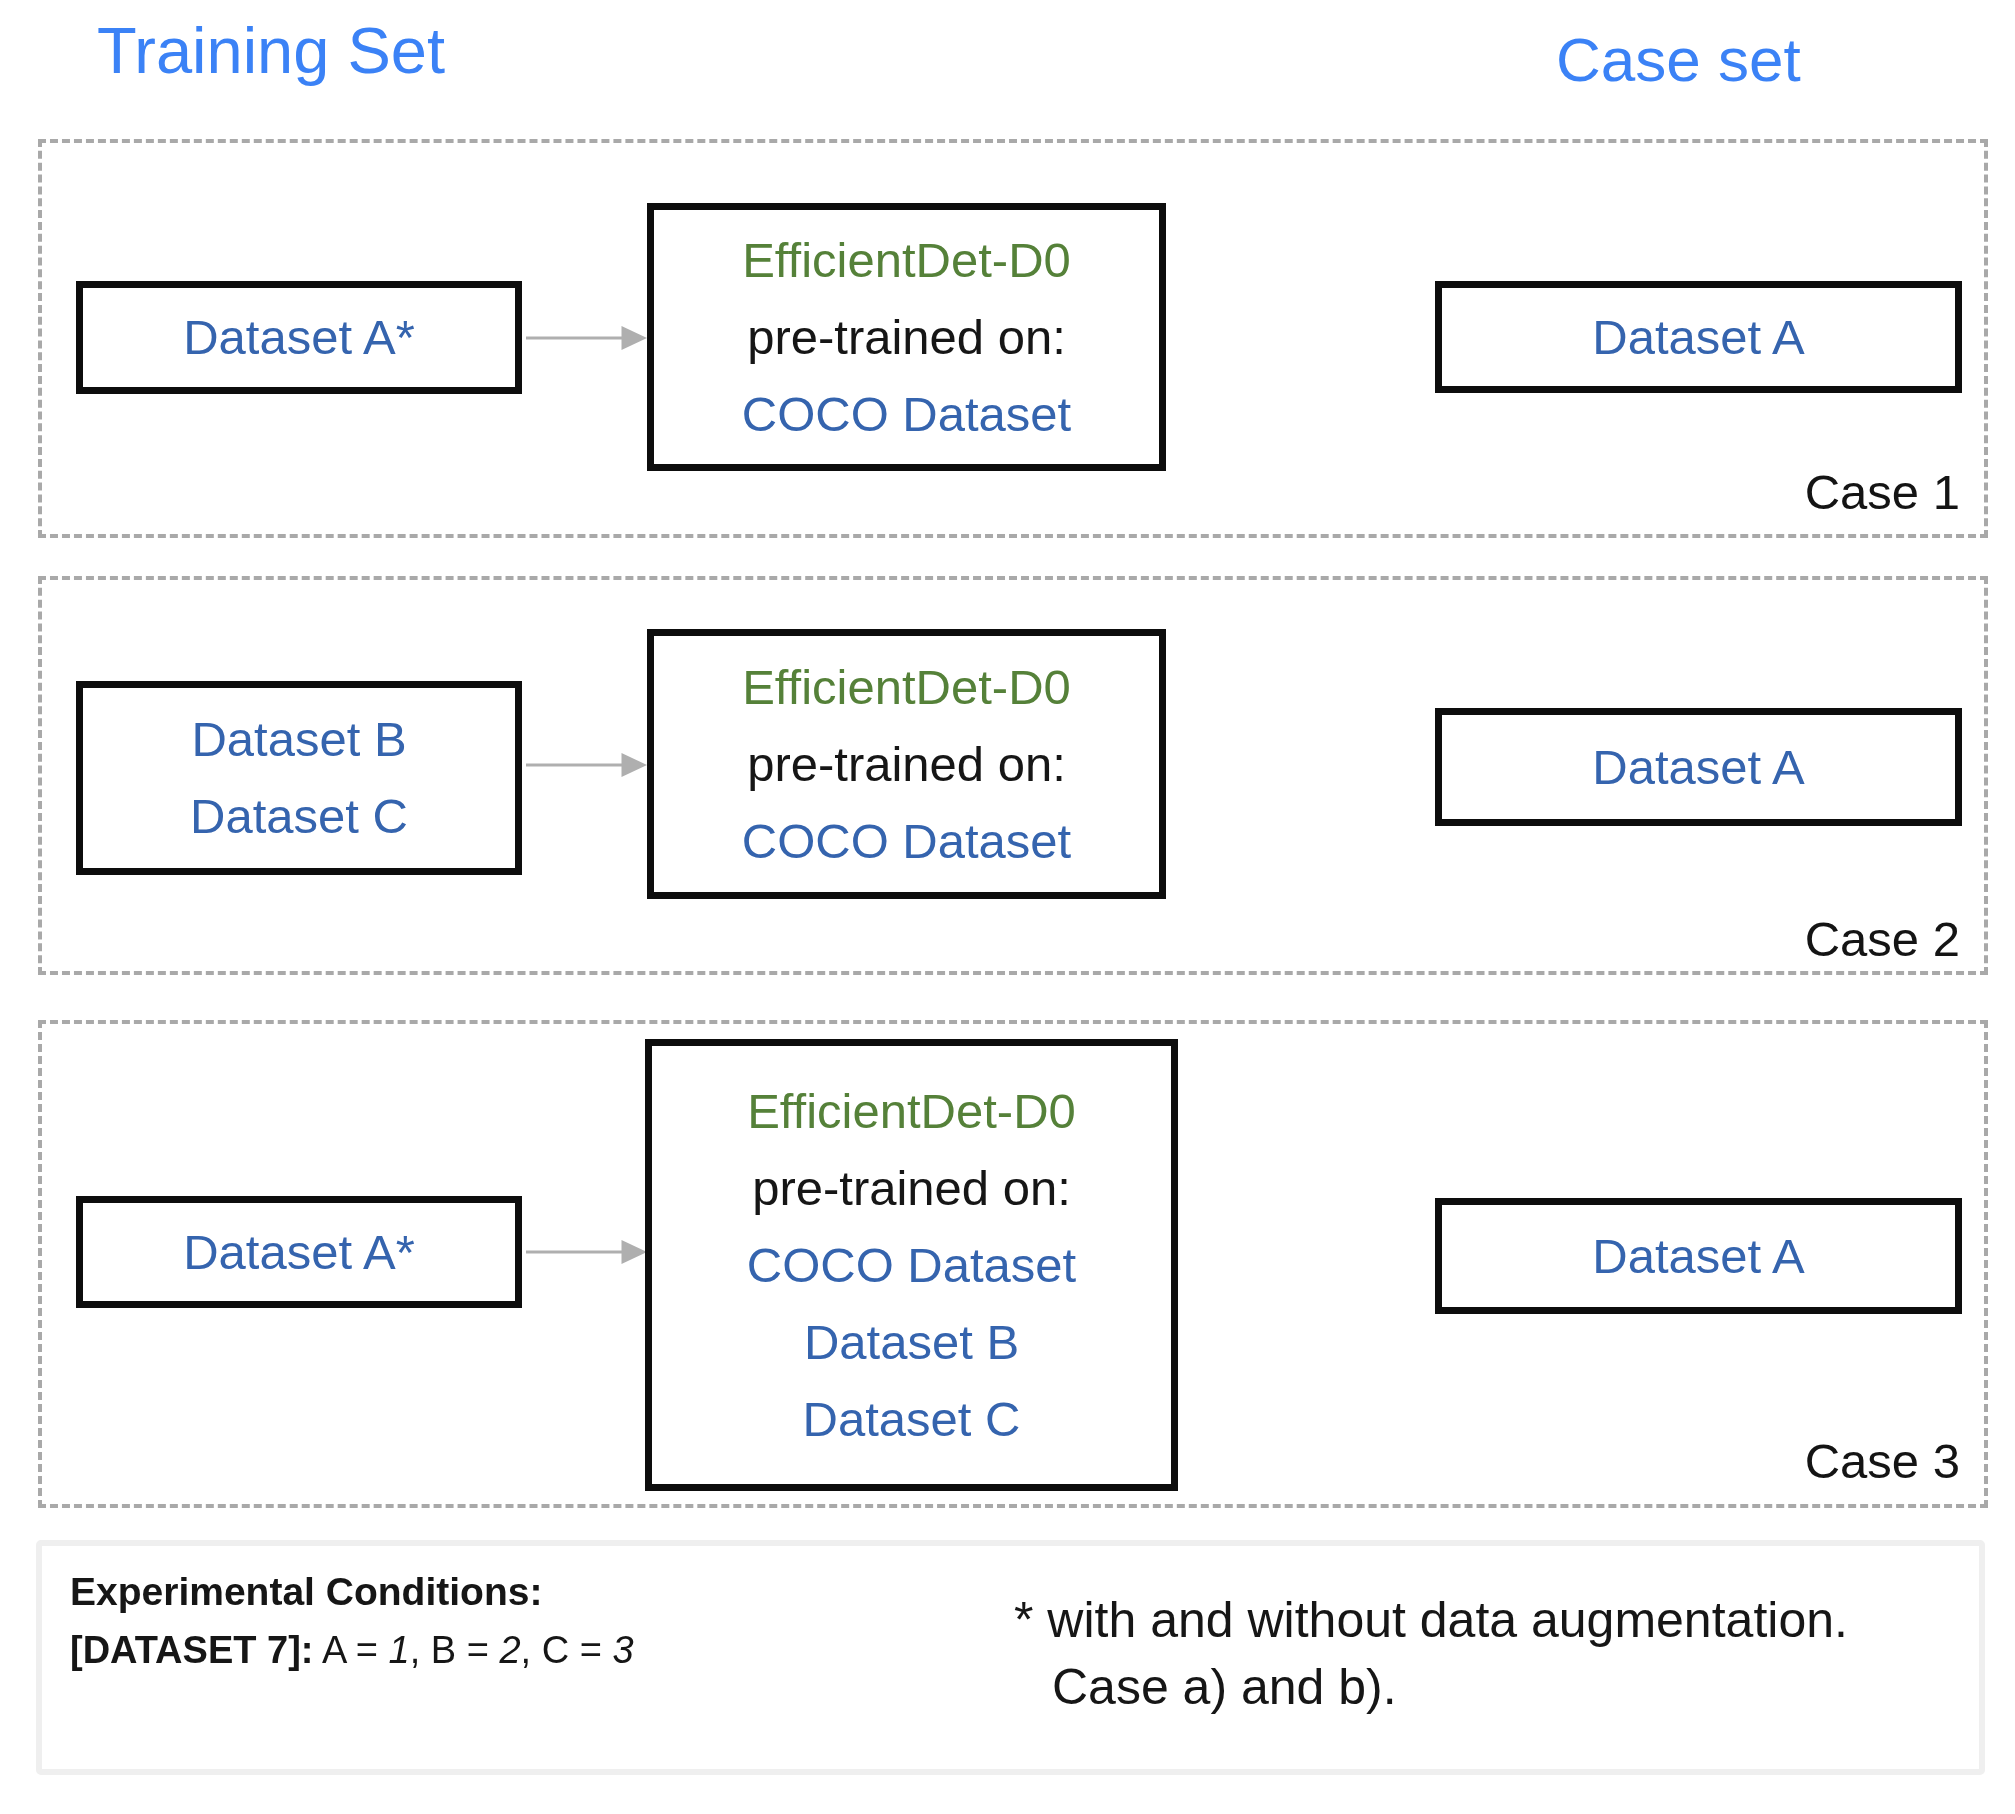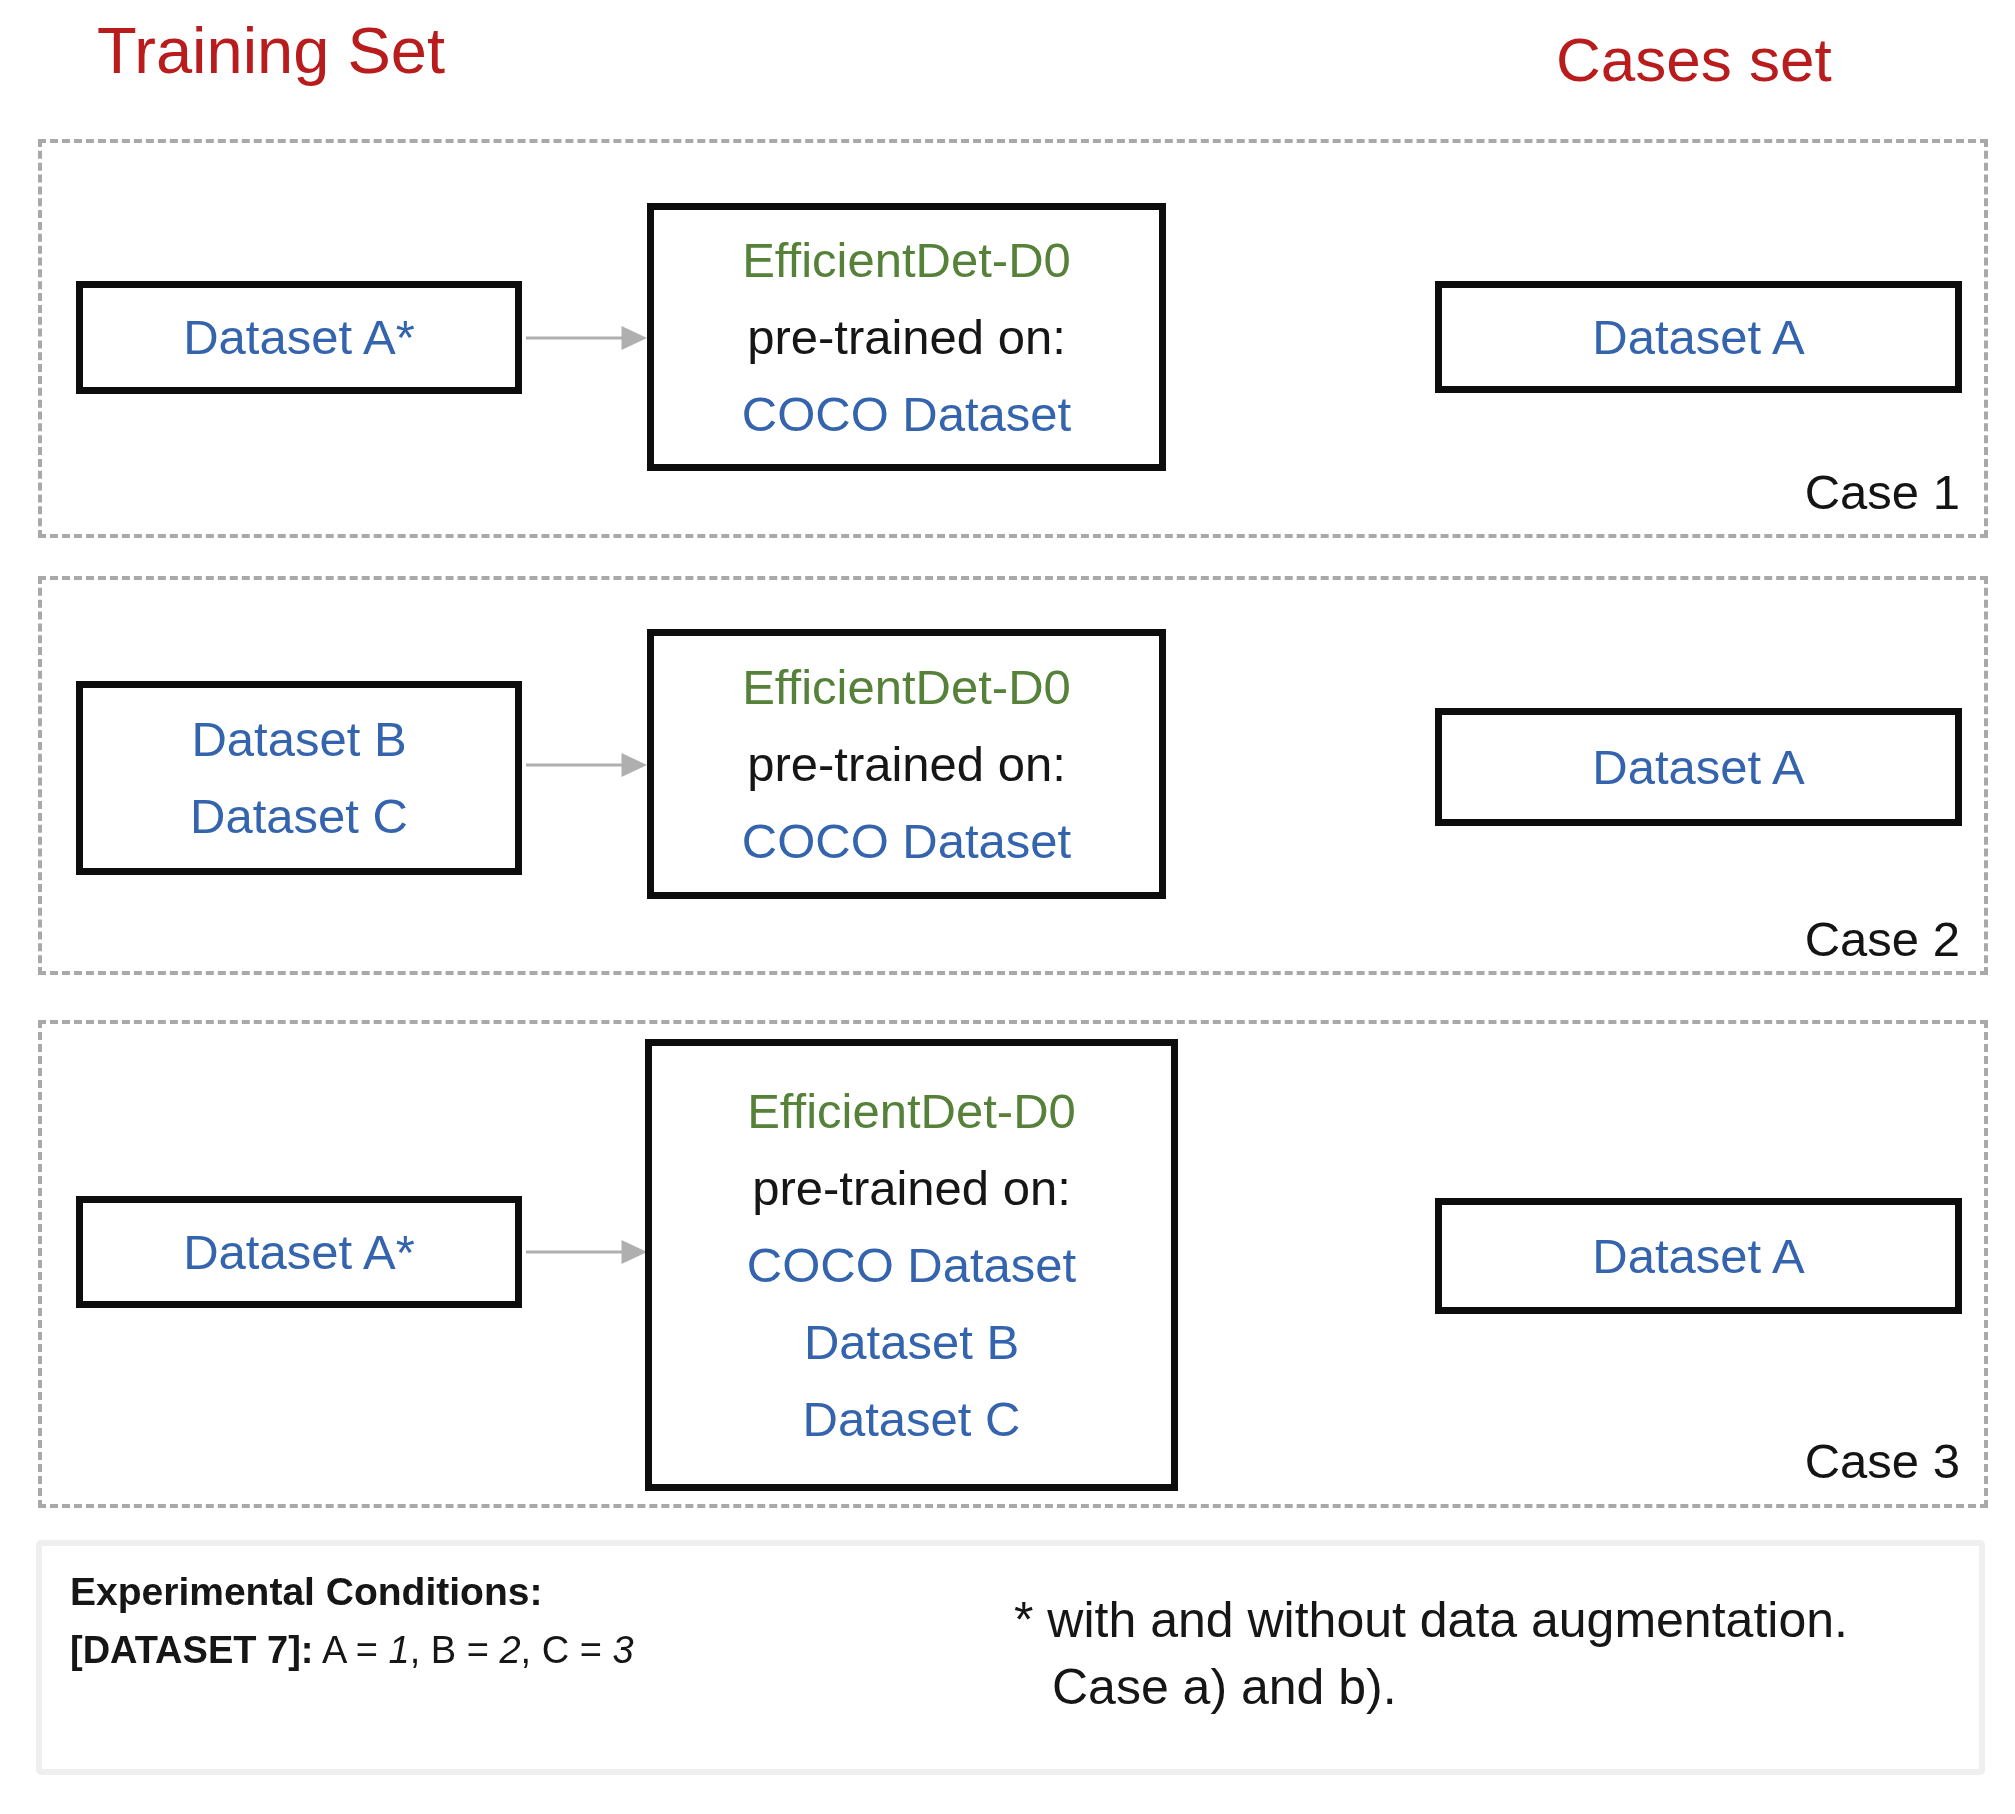--- a/index.html
+++ b/index.html
@@ -11,21 +11,21 @@
     --box_border:#0D0D0D;
     --panel_border:#EFEFEF;
   }
   *{box-sizing:border-box;margin:0;padding:0;}
   html,body{background:#ffffff;}
   body{
     width:2015px;height:1815px;position:relative;overflow:hidden;
     font-family:"Liberation Sans",sans-serif;color:var(--ink);
   }
   .canvas{position:absolute;inset:0;}
-  .hdr{position:absolute;color:#b91c1c;white-space:nowrap;}
+  .hdr{position:absolute;color:#3b82f6;white-space:nowrap;}
   .hdr-training{left:97px;top:12.8px;font-size:65px;}
   .hdr-test{left:1556px;top:24px;font-size:62px;}
 
   .case{
     position:absolute;left:38px;width:1950px;
     border:4.8px dashed var(--dash_gray);
   }
   .case-1{top:139px;height:399px;}
   .case-2{top:576px;height:399px;}
   .case-3{top:1020px;height:488px;}
@@ -78,21 +78,21 @@
   .it{font-style:italic;}
   .note{position:absolute;left:972px;top:41px;font-size:50px;line-height:67px;}
   .note-line2{padding-left:38px;}
 </style>
 </head>
 <body>
 
 <div class="canvas">
 
   <div class="hdr hdr-training">Training Set</div>
-  <div class="hdr hdr-test">Cases set</div>
+  <div class="hdr hdr-test">Case set</div>
 
   <div class="case case-1">
     <div class="box train-test c1-train">
       <div class="ln" style="color: rgb(53, 100, 174);">Dataset A*</div>
     </div>
     <div class="arrow c1-arrow">
       <svg viewBox="0 0 152 40">
         <line x1="0" y1="20" x2="124" y2="20"></line>
         <polygon points="120,5 152,20 120,35"></polygon>
       </svg>

